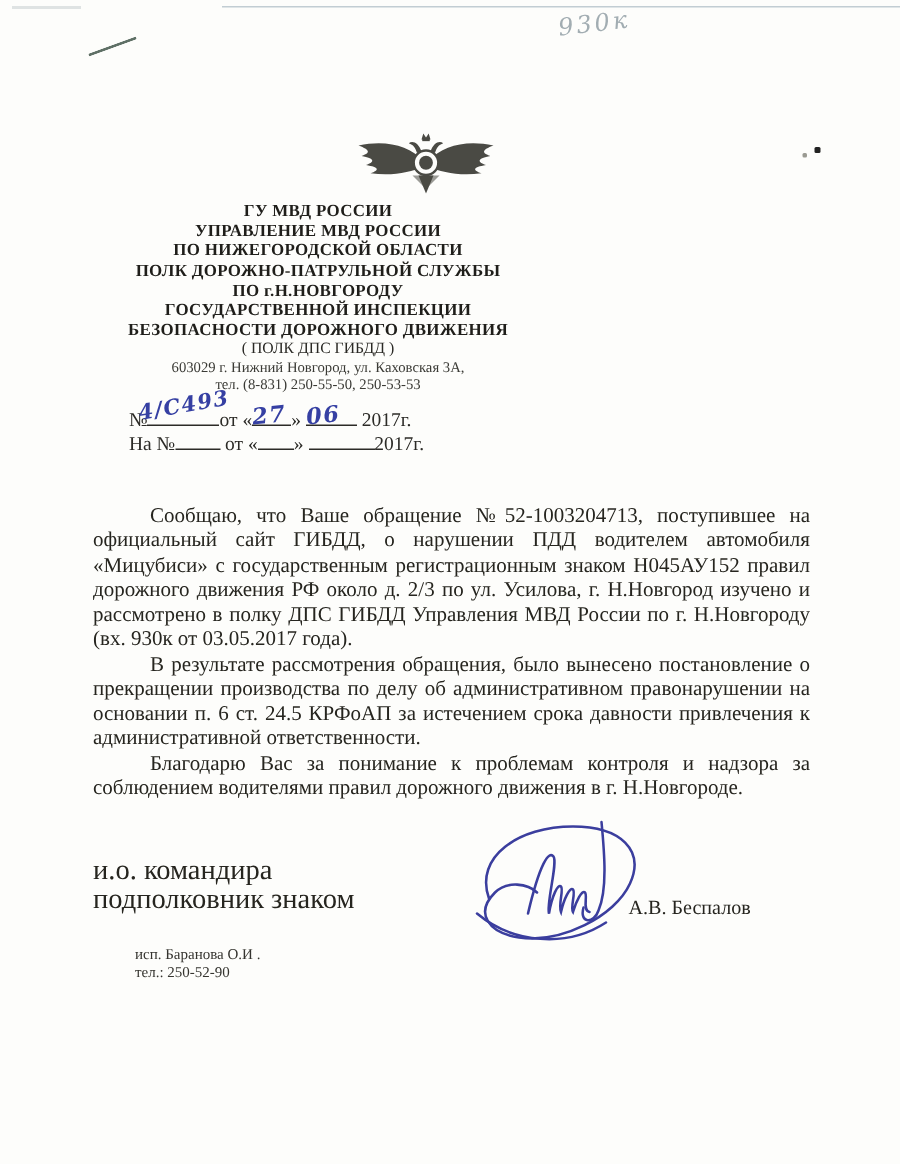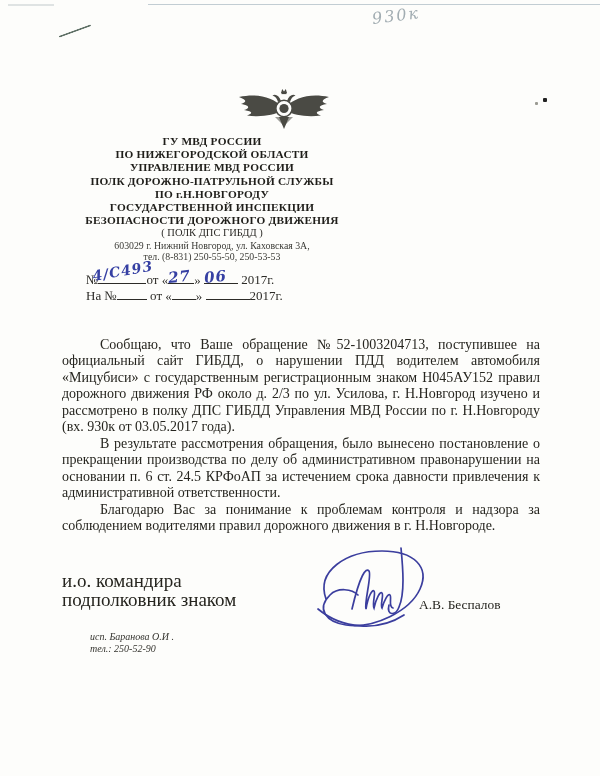--- a/index.html
+++ b/index.html
@@ -42,21 +42,21 @@
   .hand.num{font-size:14px;left:-4px;bottom:-1px;transform:rotate(-10deg);}
   
   .body-text{margin:34px 0 0 62px;width:478px;font-size:14px;line-height:16.5px;text-align:justify;}
   .body-text p{margin:0;text-indent:38px;}
   
   .sign-row{position:relative;margin:36px 0 0 62px;height:56px;}
   .sign-pos{font-size:19px;line-height:19px;}
   .sign-name{position:absolute;left:357px;top:26px;font-size:13.4px;}
   .sign-svg{position:absolute;left:246px;top:-26px;}
   
-  .footer{margin:4px 0 0 90px;font-size:10px;font-style:italic;line-height:12.5px;color:#35342f;}
+  .footer{margin:4px 0 0 90px;font-size:10px;line-height:12.5px;color:#35342f;}
 </style>
 </head>
 <body>
 
 <div class="page">
 
   <div class="scan-line-top"></div>
   <div class="scan-smudge"></div>
   <div class="pen-slash"></div>
   <div class="note-930k">930к</div>
@@ -80,22 +80,22 @@
         <path d="M42 31 L47 43 L52 31 Z"></path>
         <path d="M38 31 L47 40 L56 31 Z" opacity=".55"></path>
       </g>
 
       <circle cx="47" cy="22.5" r="8.2" fill="#fdfdfb" stroke="#4a4a44" stroke-width="1.6"></circle>
       <circle cx="47" cy="22.5" r="4.6" fill="#4a4a44"></circle>
     </svg>
 
     <div class="letterhead">
       <div class="lh-line">ГУ МВД РОССИИ</div>
+      <div class="lh-line">УПРАВЛЕНИЕ МВД РОССИИ</div>
       <div class="lh-line">ПО НИЖЕГОРОДСКОЙ ОБЛАСТИ</div>
-      <div class="lh-line">УПРАВЛЕНИЕ МВД РОССИИ</div>
       <div class="lh-line">ПОЛК ДОРОЖНО-ПАТРУЛЬНОЙ СЛУЖБЫ</div>
       <div class="lh-line">ПО г.Н.НОВГОРОДУ</div>
       <div class="lh-line">ГОСУДАРСТВЕННОЙ ИНСПЕКЦИИ</div>
       <div class="lh-line">БЕЗОПАСНОСТИ ДОРОЖНОГО ДВИЖЕНИЯ</div>
       <div class="lh-short">( ПОЛК ДПС ГИБДД )</div>
       <div class="lh-small">603029  г. Нижний Новгород,  ул. Каховская  3А,</div>
       <div class="lh-small">тел. (8-831)  250-55-50, 250-53-53</div>
     </div>
   </div>
 

